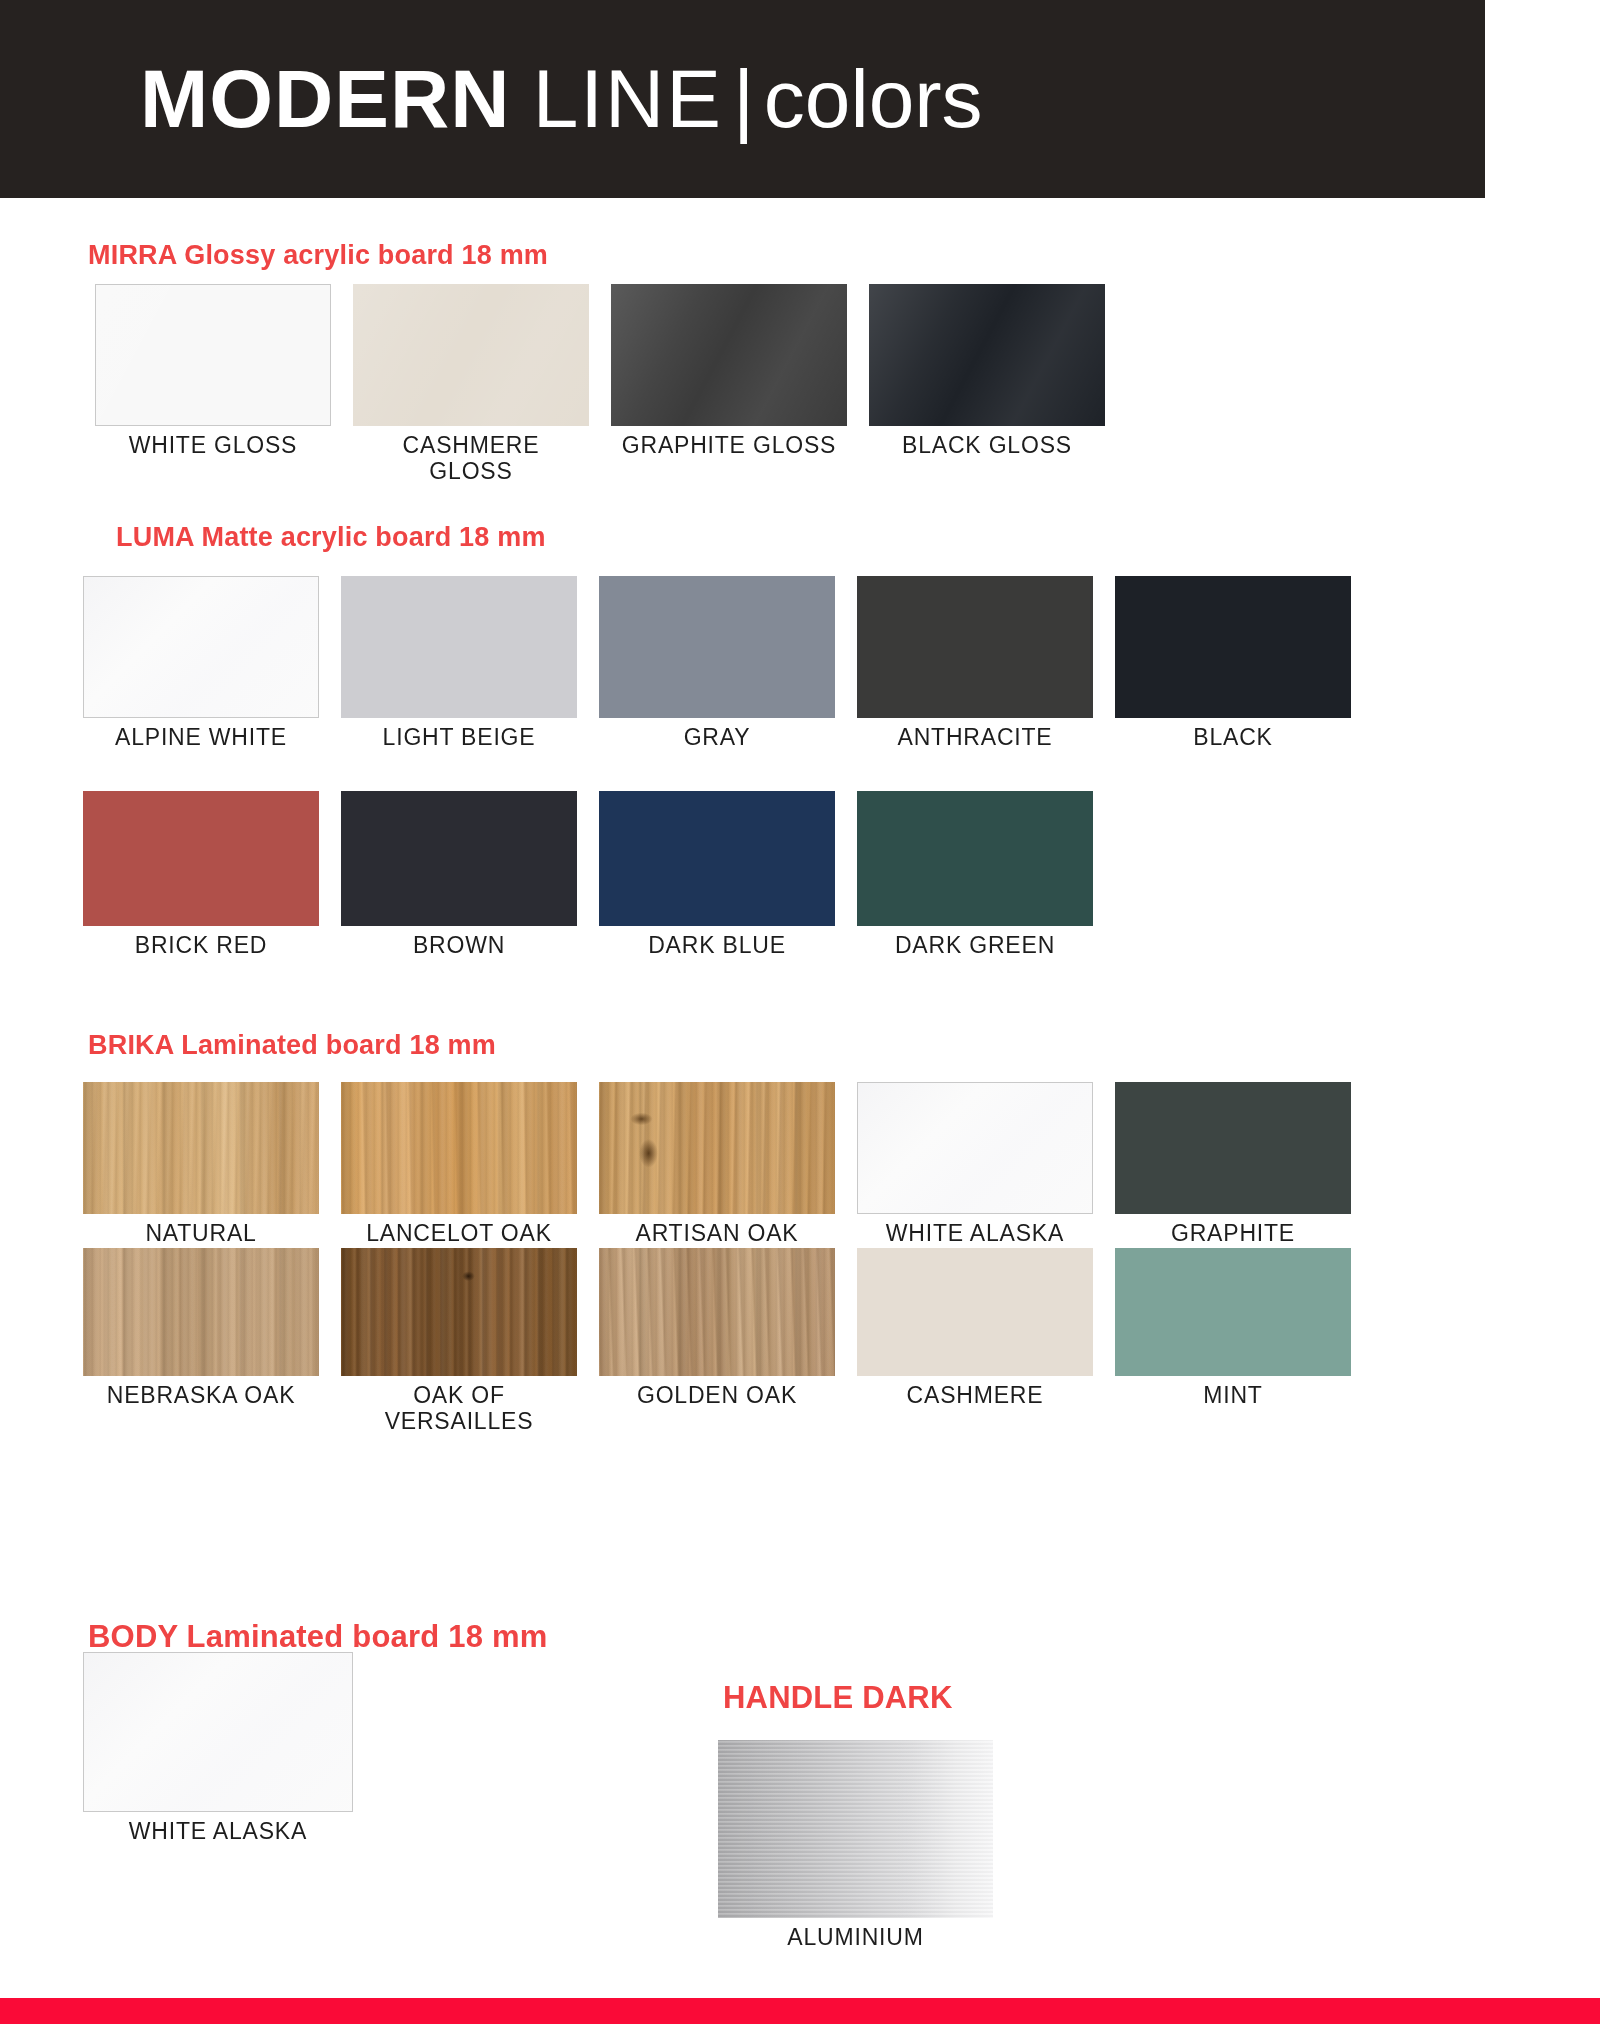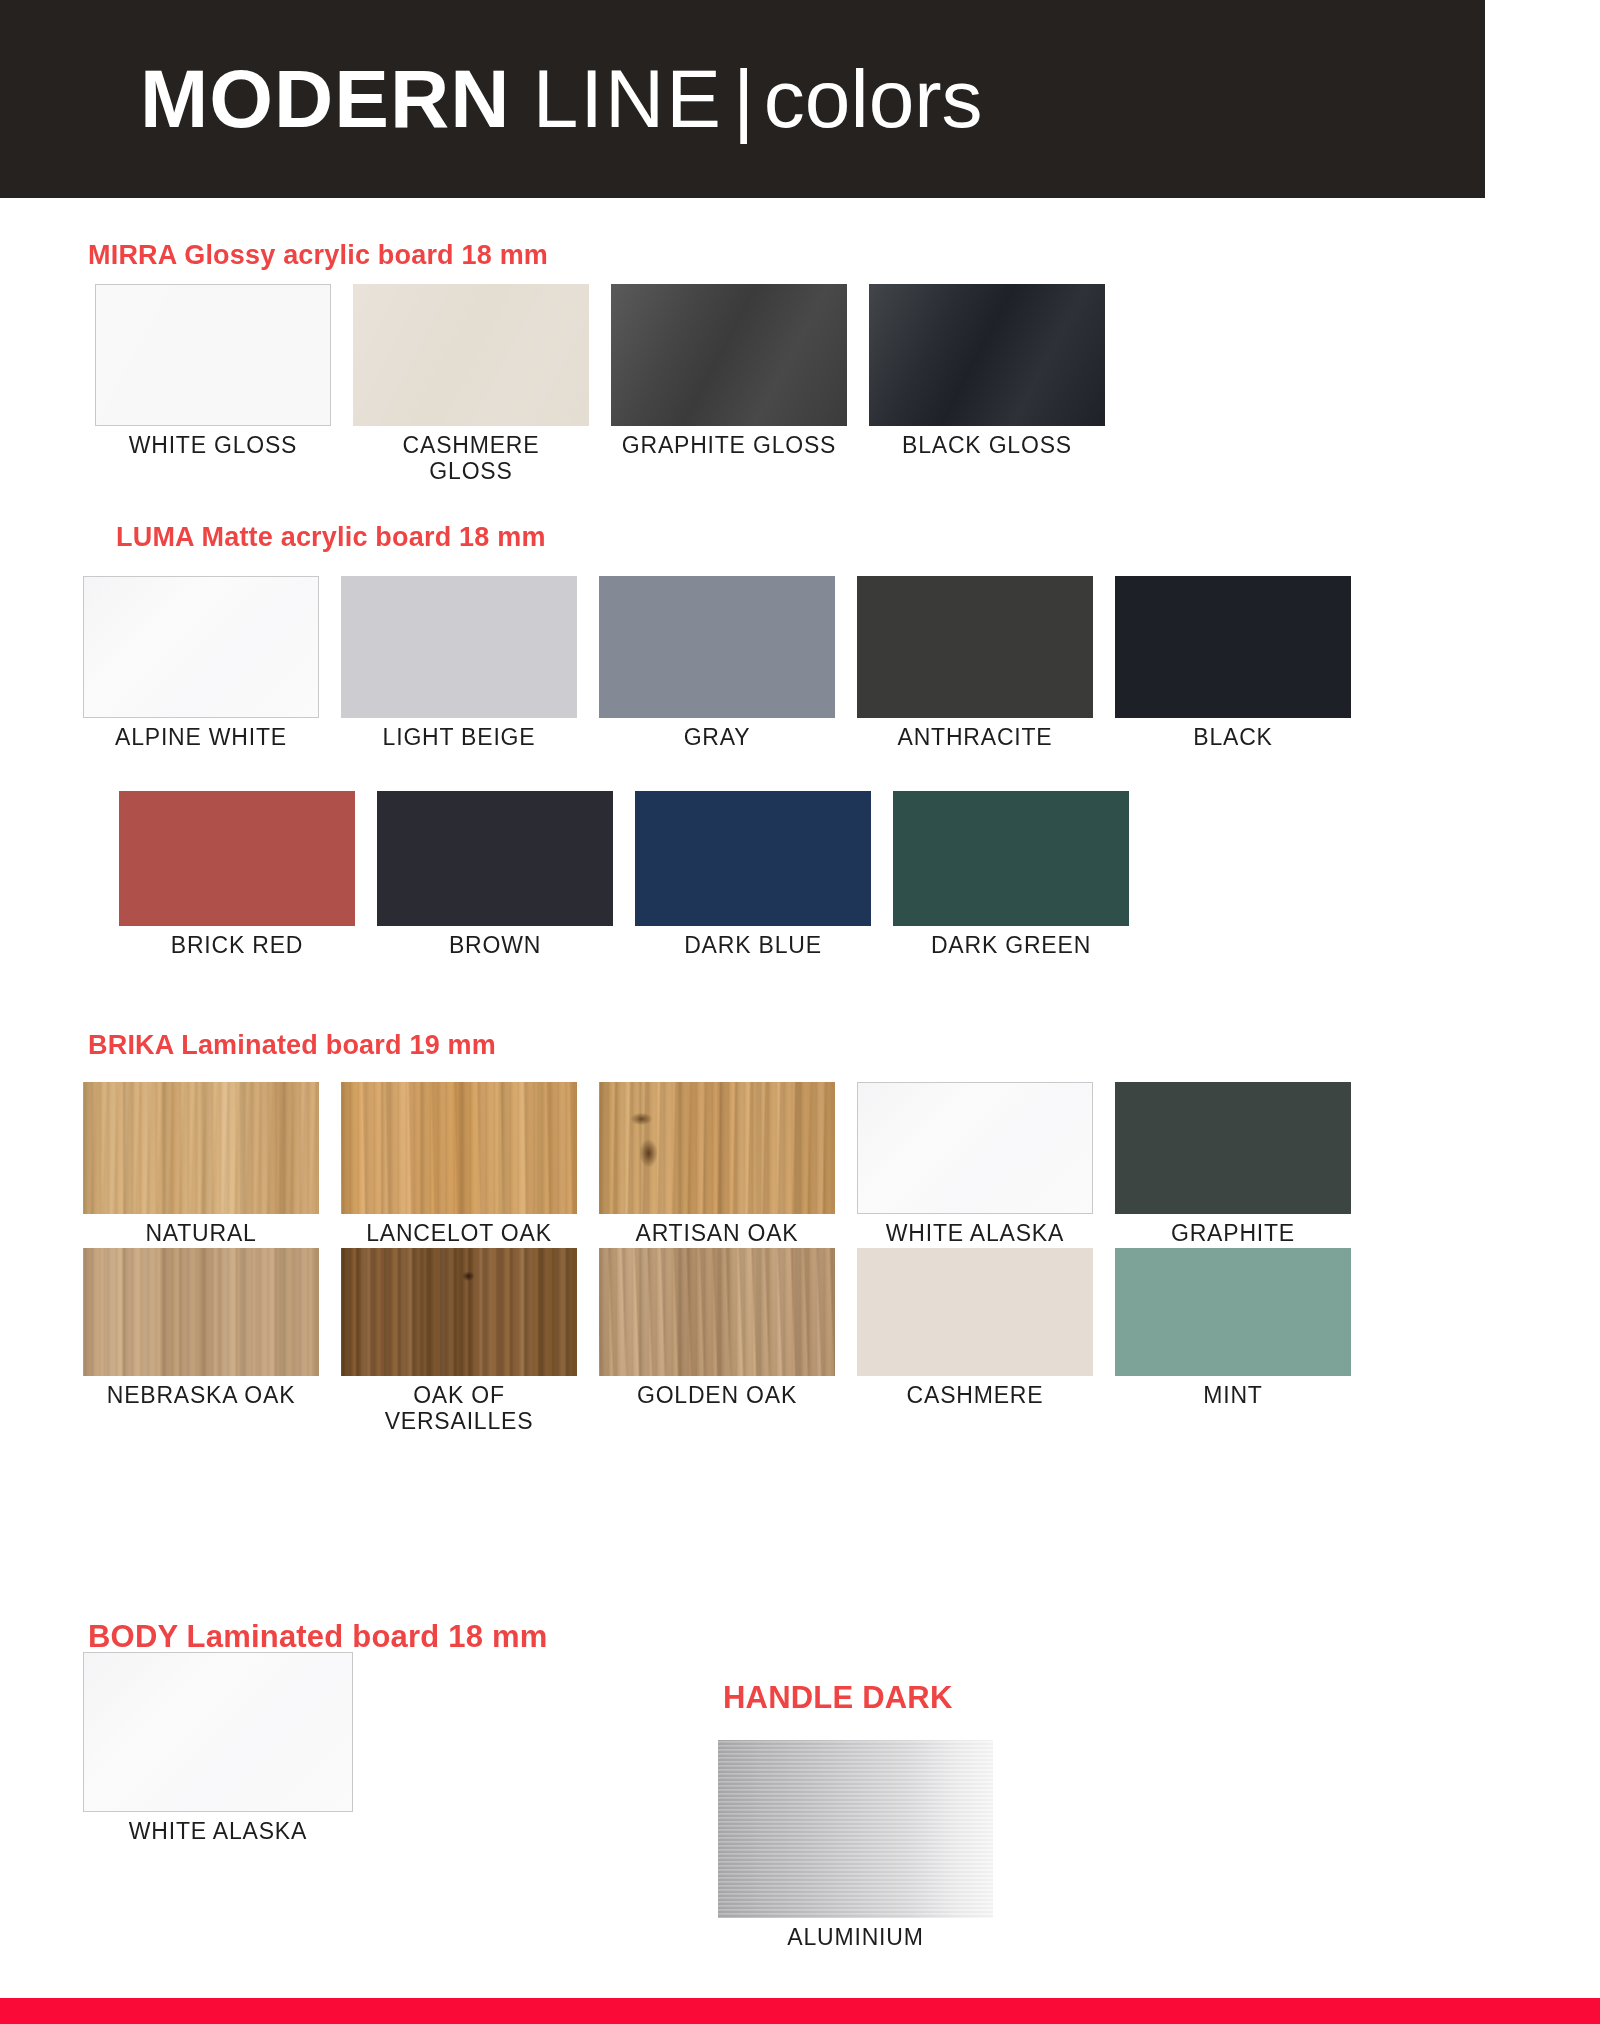--- a/index.html
+++ b/index.html
@@ -231,21 +231,21 @@
         <div class="chip-label">ANTHRACITE</div>
       </div>
 
       <div class="cell">
         <div class="chip" style="height:142px;background:#1d2127;"></div>
         <div class="chip-label">BLACK</div>
       </div>
 
     </div>
 
-    <div class="row" style="top:791px;margin-left:36px;">
+    <div class="row" style="top:791px;">
 
       <div class="cell">
         <div class="chip" style="height:135px;background:#b0504a;"></div>
         <div class="chip-label">BRICK RED</div>
       </div>
 
       <div class="cell">
         <div class="chip" style="height:135px;background:#2b2c33;"></div>
         <div class="chip-label">BROWN</div>
       </div>
@@ -257,21 +257,21 @@
 
       <div class="cell">
         <div class="chip" style="height:135px;background:#2f4f4b;"></div>
         <div class="chip-label">DARK GREEN</div>
       </div>
 
     </div>
   </div>
 
   <div class="section">
-    <div class="section-heading" style="top:1030px;">BRIKA Laminated board 19 mm</div>
+    <div class="section-heading" style="top:1030px;">BRIKA Laminated board 18 mm</div>
 
     <div class="row" style="top:1082px;">
 
       <div class="cell">
         <div class="chip wood" style="height:132px;background:linear-gradient(90deg,#cda56f,#dcb57f 18%,#d3a971 40%,#e0bb87 62%,#c89d66 82%,#d6ab75);">
           <div class="grain"></div>
           <div class="streaks" style="background:repeating-linear-gradient(92deg,rgba(140,98,48,0.00) 0px,rgba(140,98,48,0.13) 3px,rgba(140,98,48,0.00) 11px);"></div>
         </div>
         <div class="chip-label">NATURAL
 HICKORY OAK</div>

